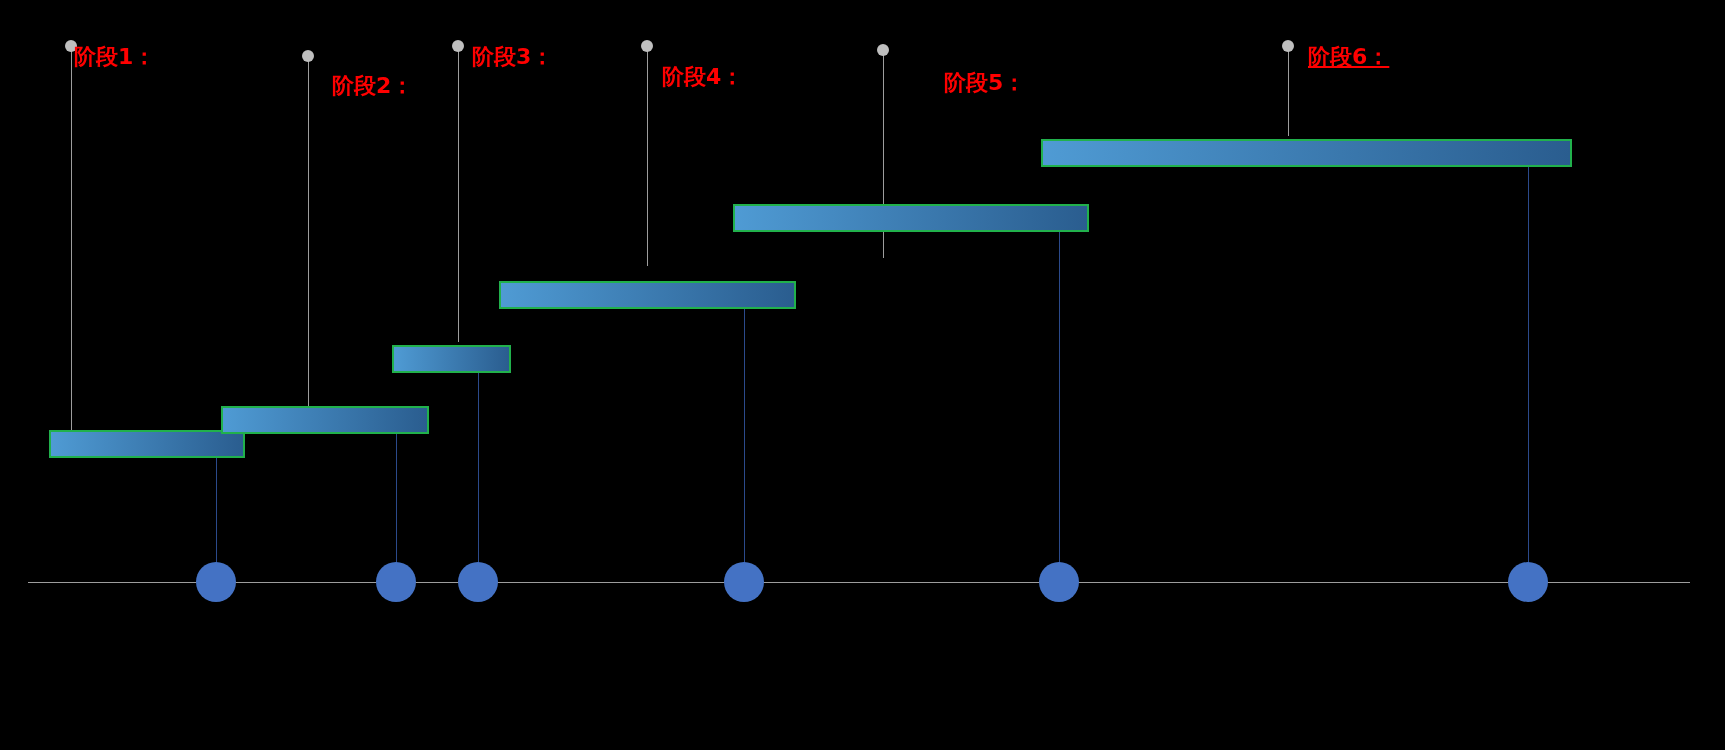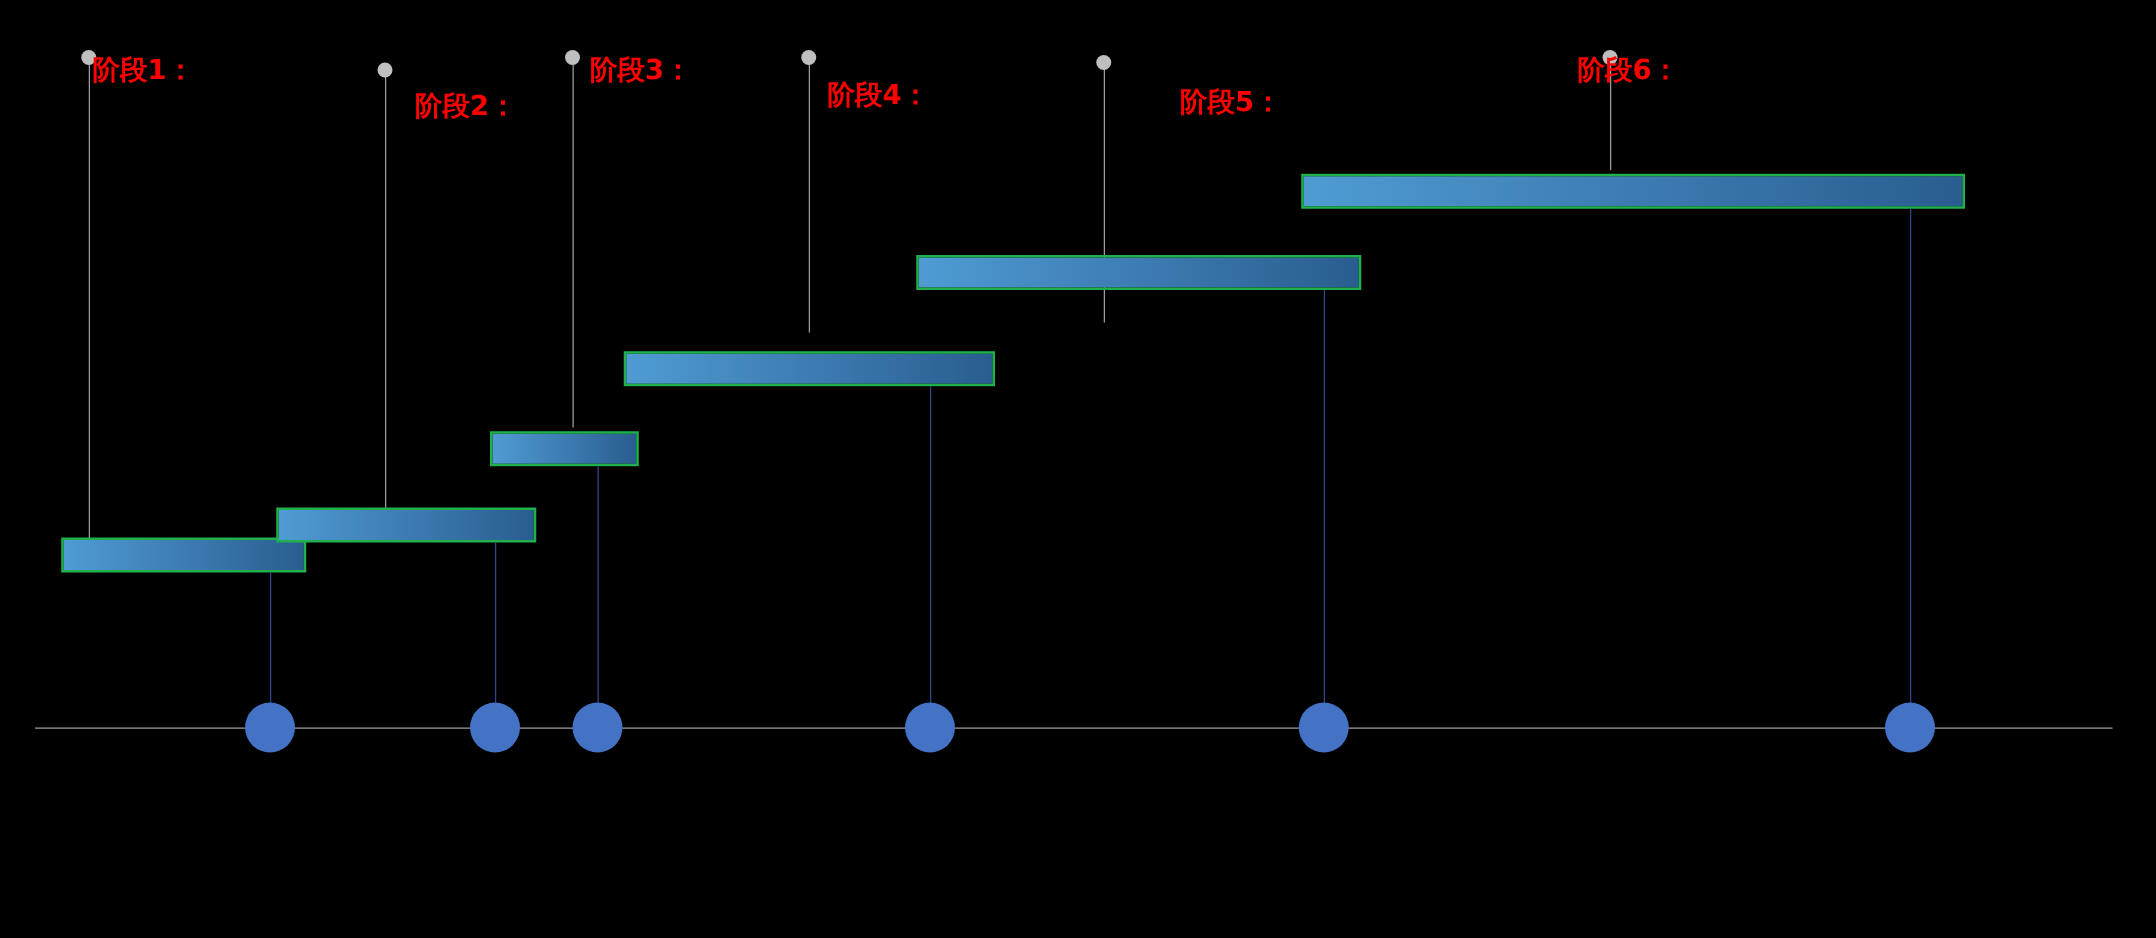--- a/index.html
+++ b/index.html
@@ -118,20 +118,20 @@
         <div class="callout-stem" style="position: absolute; left: 883px; top: 50px; height: 208px; background: rgb(157, 157, 157);"></div>
         <div class="callout-dot" style="position: absolute; left: 877px; top: 44px; background: rgb(191, 191, 191);"></div>
         <div class="callout-label" style="left: 902px; top: 72px; color: rgb(255, 0, 0); padding-left: 42px;">阶段5：</div>
         <div class="bar" style="left: 733px; top: 204px; width: 356px; height: 28px; border-color: rgb(33, 177, 76); background: linear-gradient(to right, rgb(79, 155, 212) 0%, rgb(42, 93, 143) 100%);"></div>
         <div class="drop-line" style="left: 1059px; top: 232px; height: 348px; background: rgb(43, 74, 139);"></div>
         <div class="milestone" style="left: 1039px; top: 562px; width: 40px; height: 40px; background: rgb(68, 114, 196);"></div>
       </div>
       <div style="position: absolute; left: 0px; top: 0px;">
         <div class="callout-stem" style="position: absolute; left: 1288px; top: 46px; height: 90px; background: rgb(157, 157, 157);"></div>
         <div class="callout-dot" style="position: absolute; left: 1282px; top: 40px; background: rgb(191, 191, 191);"></div>
-        <div class="callout-label" style="left: 1262px; top: 46px; color: rgb(255, 0, 0);">阶段6：</div>
+        <div class="callout-label" style="left: 1308px; top: 46px; color: rgb(255, 0, 0); text-decoration: underline;">阶段6：</div>
         <div class="bar" style="left: 1041px; top: 139px; width: 531px; height: 28px; border-color: rgb(33, 177, 76); background: linear-gradient(to right, rgb(79, 155, 212) 0%, rgb(42, 93, 143) 100%);"></div>
         <div class="drop-line" style="left: 1528px; top: 167px; height: 413px; background: rgb(43, 74, 139);"></div>
         <div class="milestone" style="left: 1508px; top: 562px; width: 40px; height: 40px; background: rgb(68, 114, 196);"></div>
       </div>
     </div>
 
 </div>
 
 </body></html>

